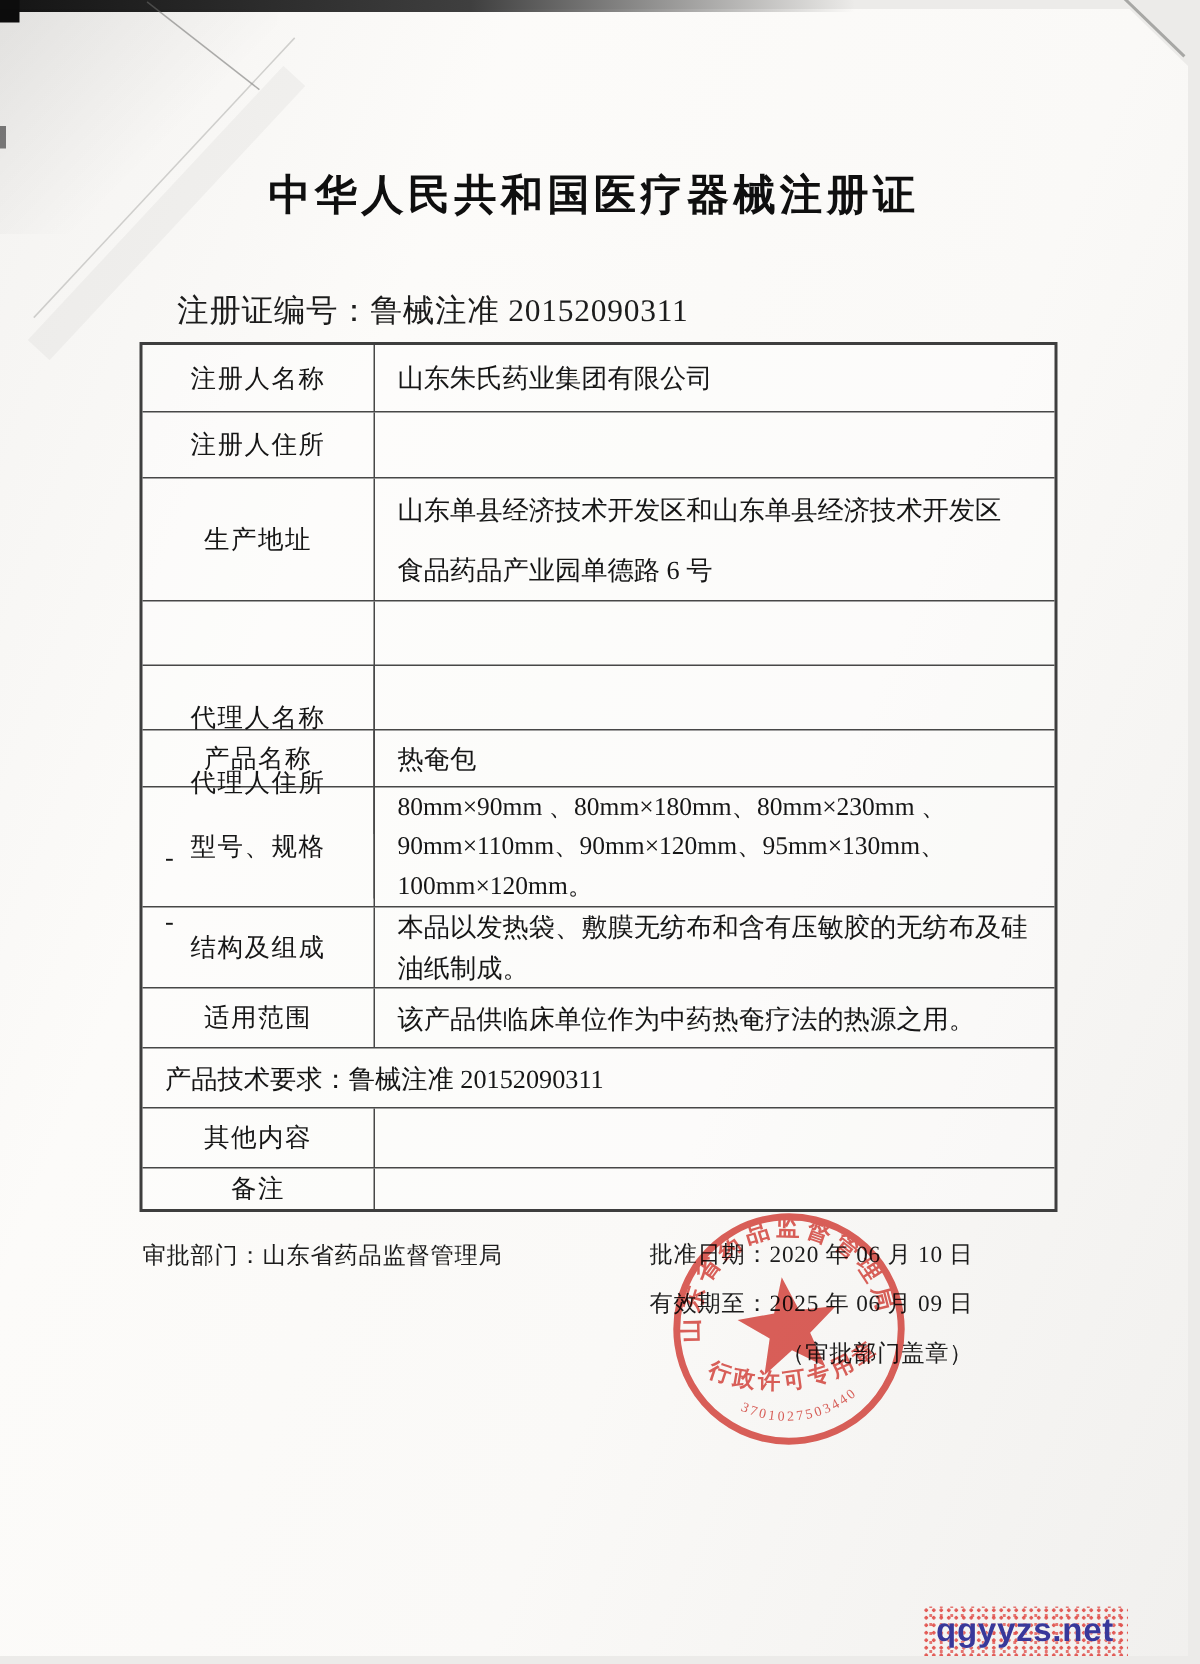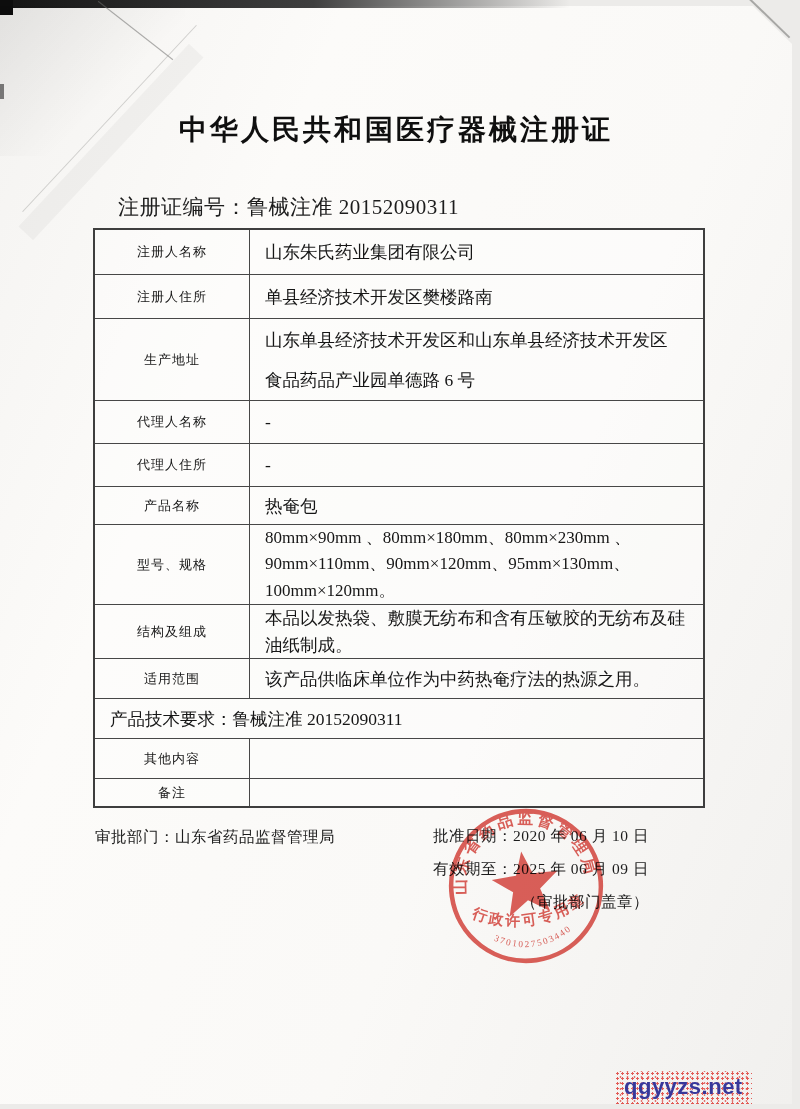--- a/index.html
+++ b/index.html
@@ -43,28 +43,28 @@
   
   .reg-table {
     position:absolute; left:93px; top:222px; width:612px;
     border:2px solid #3e3e3e; background:rgba(255,255,255,.35);
   }
   .t-row { display:flex; border-top:1.5px solid #474747; }
   .t-row:first-child { border-top:none; }
   .t-label {
     width:155px; flex:0 0 155px; border-right:1.5px solid #474747;
     display:flex; align-items:center; justify-content:center;
-    font-size:13px; letter-spacing:1px; color:#161616;
+    font-size:17px; letter-spacing:1px; color:#161616;
   }
   .t-value {
     flex:1; display:flex; flex-direction:column; justify-content:center;
     padding:2px 12px 2px 15px; font-size:17.5px; color:#161616;
   }
   .vline { line-height:26px; }
-  .rh44 { height:44px; } .rh43 { height:43px; } .rh82 { height:82px; }
+  .rh44 { height:44px; } .rh43 { height:43px;flex-direction:column; } .rh82 { height:82px; }
   .rh38 { height:38px; } .rh80 { height:80px; } .rh54 { height:54px; }
   .rh40 { height:40px; } .rh42 { height:28px;gap:18px; }
   .row-addr .vline { line-height:40px; }
   .row-spec .vline { line-height:26.5px; font-size:17px; }
   .row-struct .vline { line-height:26.5px; }
 
   
   .footer-left { position:absolute; left:95px; top:821px; font-size:15.5px; letter-spacing:.5px; }
   .footer-right { position:absolute; left:433px; top:820px; font-size:15.5px; }
   .footer-right .fline { margin-bottom:12px; letter-spacing:.5px;text-align:right; }
@@ -106,23 +106,20 @@
 
     <div class="t-row rh44">
       <div class="t-label">注册人名称</div>
       <div class="t-value">
           <div class="vline">山东朱氏药业集团有限公司</div>
         </div>
     </div>
 
     <div class="t-row rh44">
       <div class="t-label">注册人住所</div>
-      <div class="t-value">
-          <div class="vline">单县经济技术开发区樊楼路南</div>
-        </div>
     </div>
 
     <div class="t-row rh82 row-addr">
       <div class="t-label">生产地址</div>
       <div class="t-value">
         <div class="vline">山东单县经济技术开发区和山东单县经济技术开发区</div>
         <div class="vline">食品药品产业园单德路 6 号</div>
       </div>
     </div>
 

